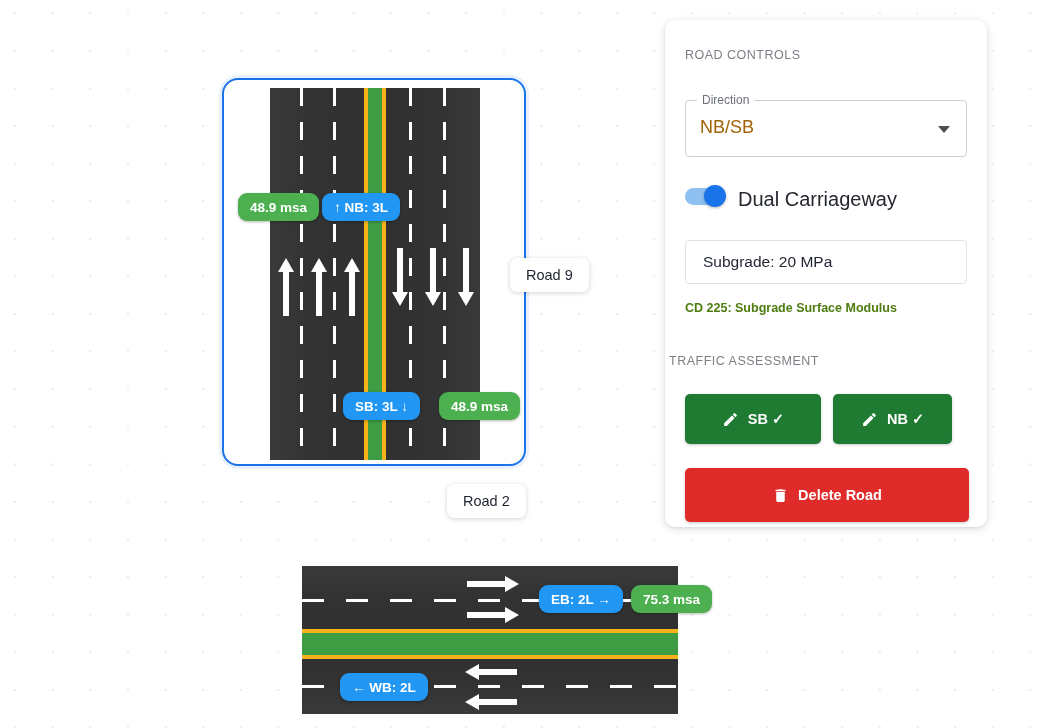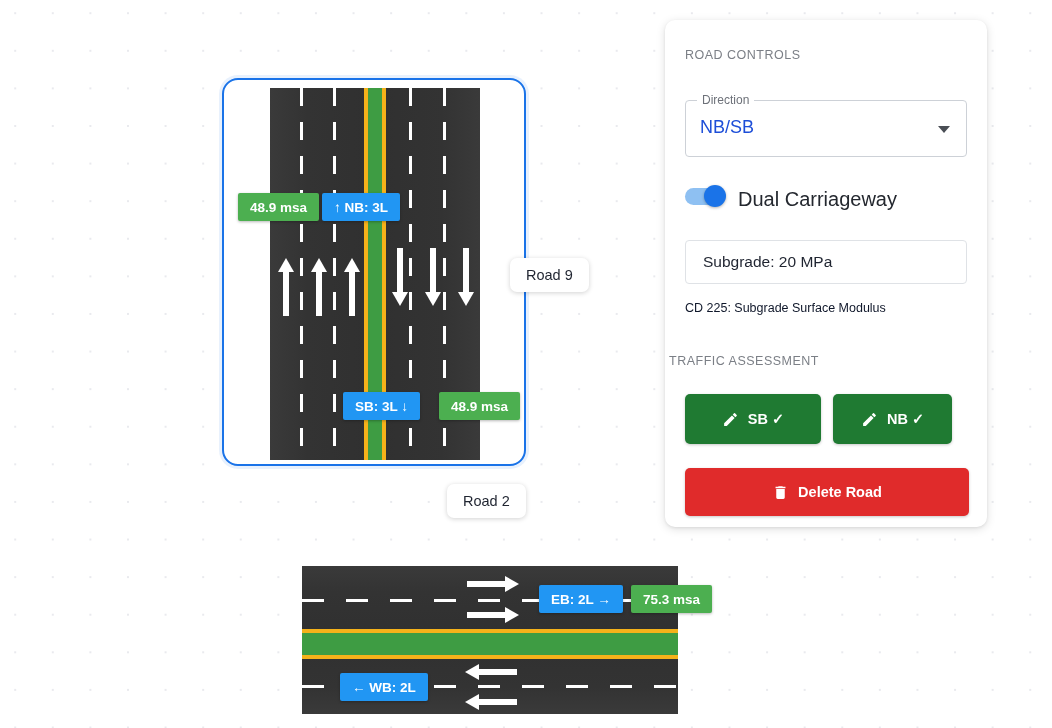--- a/index.html
+++ b/index.html
@@ -111,21 +111,21 @@
   .h-arrow.right .shaft { left: 0; right: 12px; }
   .h-arrow.right .head  { right: 0; border-left: 14px solid #ffffff; }
   .h-arrow.left .shaft  { right: 0; left: 12px; }
   .h-arrow.left .head   { left: 0; border-right: 14px solid #ffffff; }
 
   
   .badge {
     position: absolute;
     display: flex; align-items: center; justify-content: center;
     height: 28px; padding: 0 12px;
-    border-radius: 2px;
+    border-radius: 9px;
     font-size: 13.5px; font-weight: bold; color: #ffffff;
     white-space: nowrap;
     box-shadow: 0 1px 3px rgba(0,0,0,.28);
   }
   .badge.blue  { background: #2196f3; }
   .badge.green { background: #4caf50; }
 
   
   .node-chip {
     position: absolute;
@@ -162,21 +162,21 @@
     border: 1px solid #cdd1d7;
     border-radius: 4px;
   }
   #direction-label {
     position: absolute; left: 11px; top: -8px;
     padding: 0 5px; background: #ffffff;
     font-size: 12px; color: #6d7179;
   }
   #direction-value {
     position: absolute; left: 14px; top: 16px;
-    font-size: 18px; color: #1d4ed8;
+    font-size: 18px; color: #a16207;
   }
   #direction-caret {
     position: absolute; right: 16px; top: 25px;
     width: 0; height: 0;
     border-left: 6px solid transparent;
     border-right: 6px solid transparent;
     border-top: 7px solid #4a4e55;
   }
 
   
@@ -198,37 +198,37 @@
     position: absolute; left: 20px; top: 220px;
     width: 282px; height: 44px;
     border: 1px solid #dfe2e6;
     border-radius: 4px;
     display: flex; align-items: center;
     padding-left: 17px;
     font-size: 15.5px; color: #1f2430;
   }
   #subgrade-help {
     position: absolute; left: 20px; top: 281px;
-    font-size: 12.5px; color: #0f172a;
+    font-size: 12.5px; color: #4d7c0f; font-weight: bold;
   }
 
   
   .btn {
     position: absolute;
     display: flex; align-items: center; justify-content: center;
     gap: 9px;
     border-radius: 5px;
     color: #ffffff;
     font-size: 14.5px; font-weight: bold;
     box-shadow: 0 1px 3px rgba(0,0,0,.22);
     cursor: pointer;
   }
   #btn-sb { left: 20px; top: 374px; width: 136px; height: 50px; background: #1f7a32; }
   #btn-nb { left: 168px; top: 374px; width: 119px; height: 50px; background: #1f7a32; }
-  #btn-delete { left: 20px; top: 448px; width: 284px; height: 48px; background: #e02b2b; }
+  #btn-delete { left: 20px; top: 448px; width: 284px; height: 54px; background: #e02b2b; }
   .ico { width: 17px; height: 17px; flex: 0 0 auto; }
 </style>
 </head>
 <body>
 
 <div id="canvas">
 
   <div id="road1-node">
     <div id="road1-surface">
 

